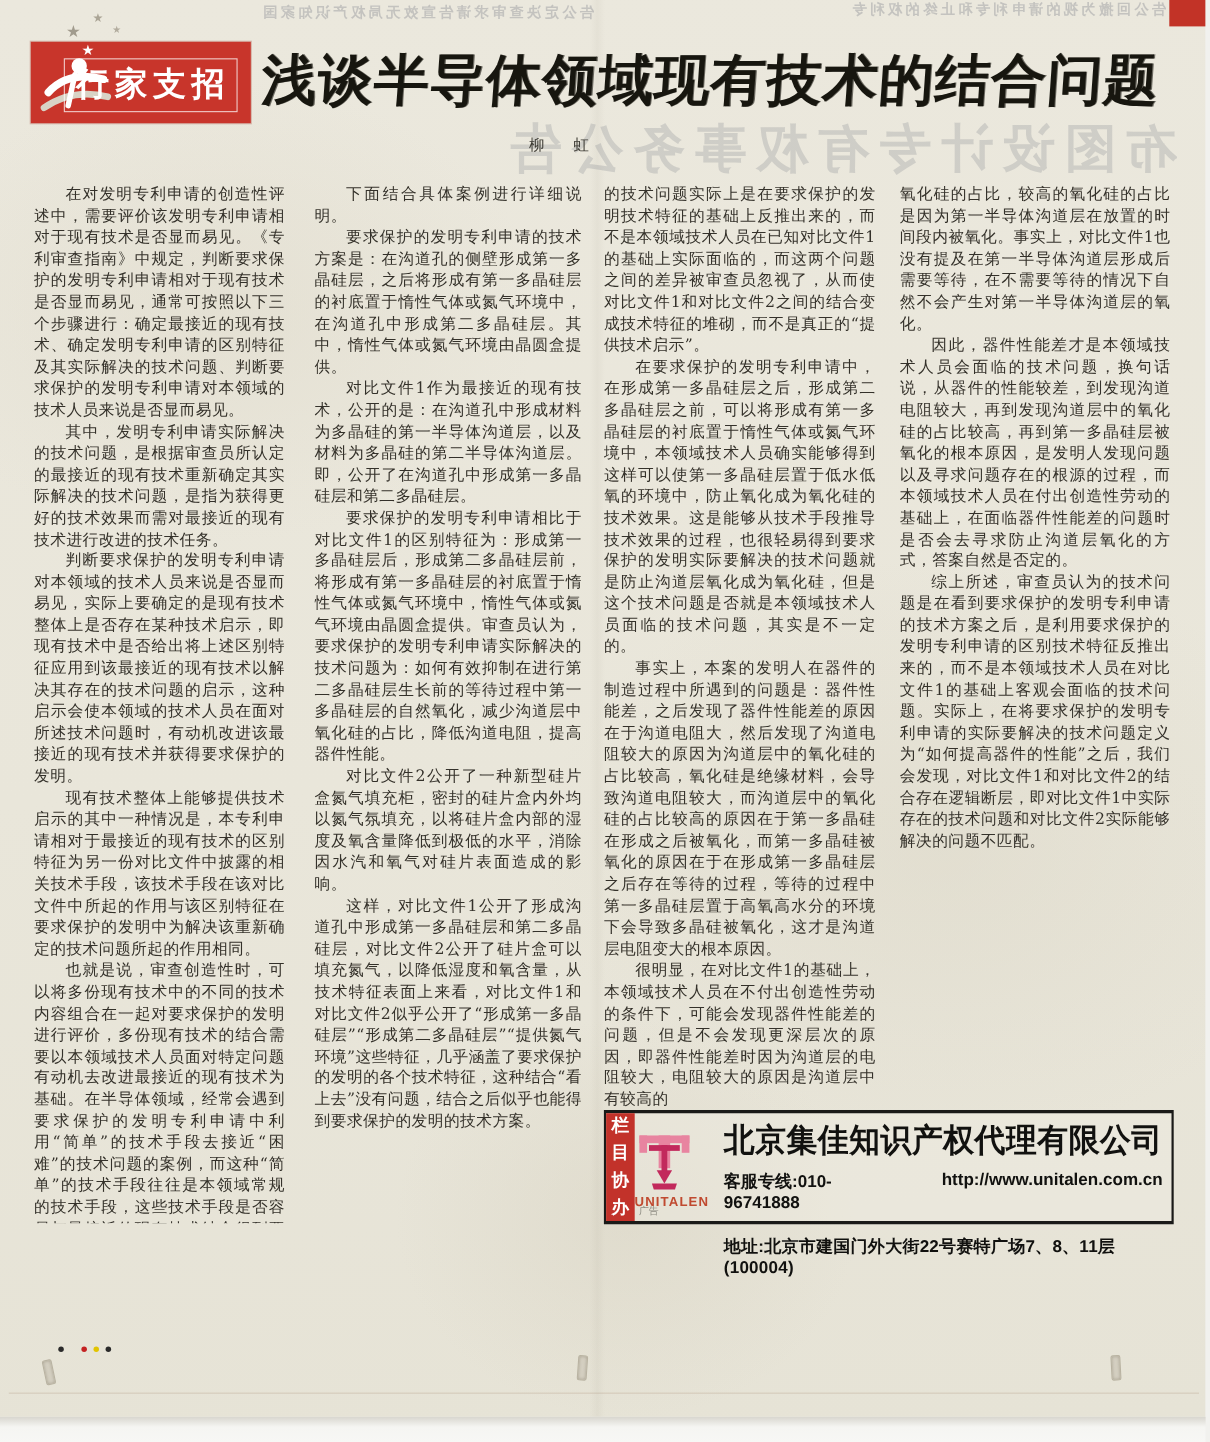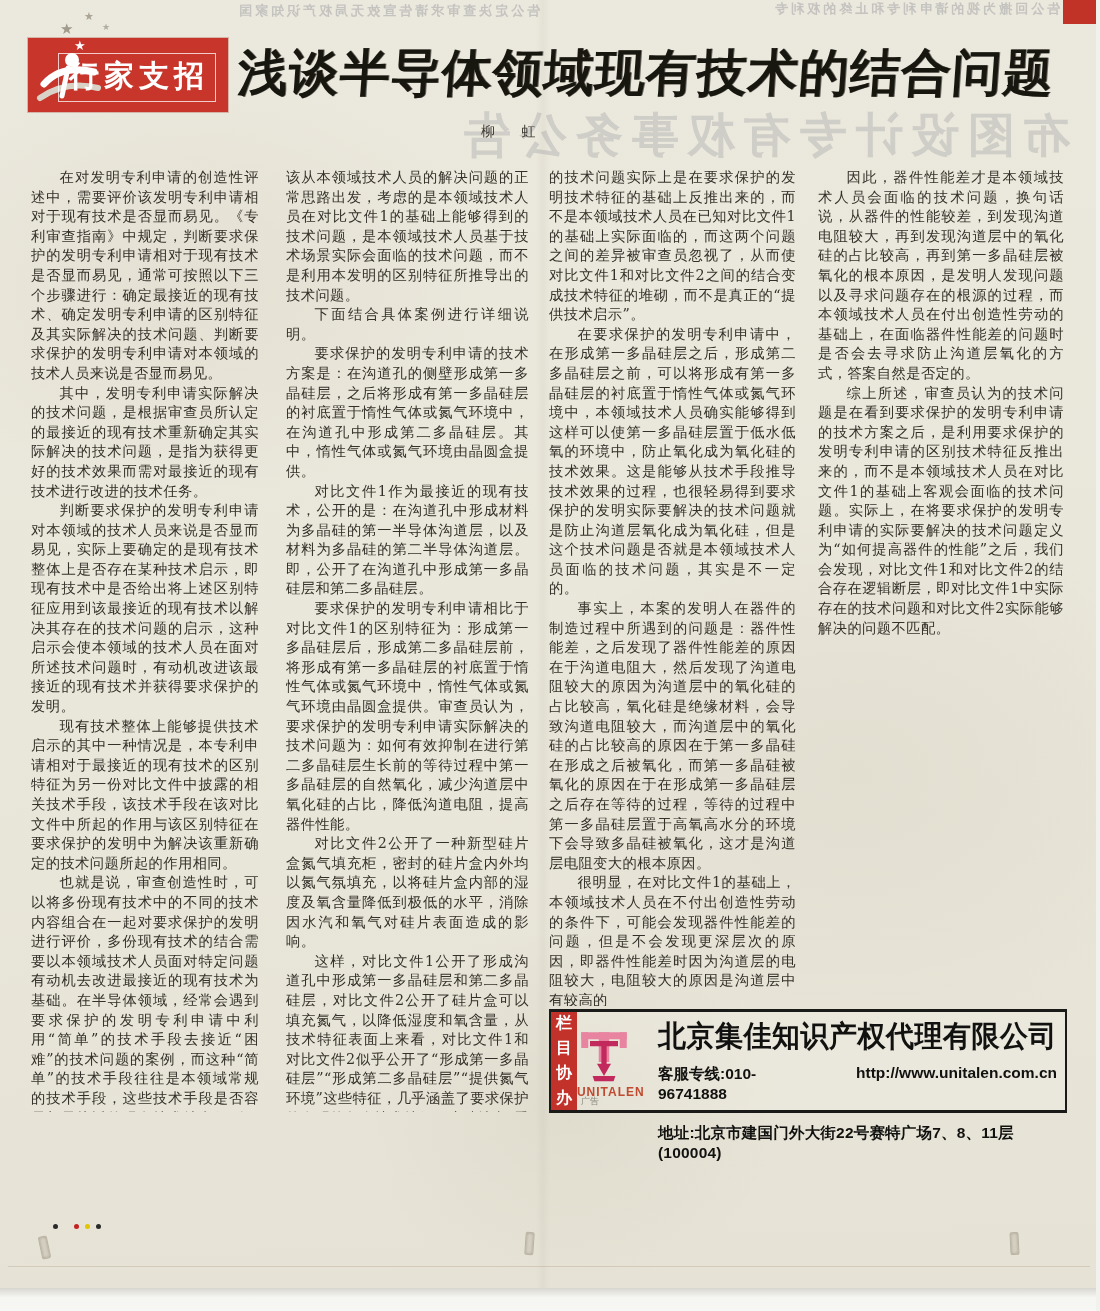--- a/index.html
+++ b/index.html
@@ -109,36 +109,36 @@
 
   <div class="col" id="col1">
     <p>在对发明专利申请的创造性评述中，需要评价该发明专利申请相对于现有技术是否显而易见。《专利审查指南》中规定，判断要求保护的发明专利申请相对于现有技术是否显而易见，通常可按照以下三个步骤进行：确定最接近的现有技术、确定发明专利申请的区别特征及其实际解决的技术问题、判断要求保护的发明专利申请对本领域的技术人员来说是否显而易见。</p>
     <p>其中，发明专利申请实际解决的技术问题，是根据审查员所认定的最接近的现有技术重新确定其实际解决的技术问题，是指为获得更好的技术效果而需对最接近的现有技术进行改进的技术任务。</p>
     <p>判断要求保护的发明专利申请对本领域的技术人员来说是否显而易见，实际上要确定的是现有技术整体上是否存在某种技术启示，即现有技术中是否给出将上述区别特征应用到该最接近的现有技术以解决其存在的技术问题的启示，这种启示会使本领域的技术人员在面对所述技术问题时，有动机改进该最接近的现有技术并获得要求保护的发明。</p>
     <p>现有技术整体上能够提供技术启示的其中一种情况是，本专利申请相对于最接近的现有技术的区别特征为另一份对比文件中披露的相关技术手段，该技术手段在该对比文件中所起的作用与该区别特征在要求保护的发明中为解决该重新确定的技术问题所起的作用相同。</p>
     <p>也就是说，审查创造性时，可以将多份现有技术中的不同的技术内容组合在一起对要求保护的发明进行评价，多份现有技术的结合需要以本领域技术人员面对特定问题有动机去改进最接近的现有技术为基础。在半导体领域，经常会遇到要求保护的发明专利申请中利用“简单”的技术手段去接近“困难”的技术问题的案例，而这种“简单”的技术手段往往是本领域常规的技术手段，这些技术手段是否容易与最接近的现有技术结合得到要求保护的发明的技术方案，是值得探讨的。</p>
 
   </div>
   <div class="col" id="col2">
-    <p class="cont">该从本领域技术人员的解决问题的正常思路出发，考虑的是本领域技术人员在对比文件1的基础上能够得到的技术问题，是本领域技术人员基于技术场景实际会面临的技术问题，而不是利用本发明的区别特征所推导出的技术问题。</p>
     <p>下面结合具体案例进行详细说明。</p>
     <p>要求保护的发明专利申请的技术方案是：在沟道孔的侧壁形成第一多晶硅层，之后将形成有第一多晶硅层的衬底置于惰性气体或氮气环境中，在沟道孔中形成第二多晶硅层。其中，惰性气体或氮气环境由晶圆盒提供。</p>
     <p>对比文件1作为最接近的现有技术，公开的是：在沟道孔中形成材料为多晶硅的第一半导体沟道层，以及材料为多晶硅的第二半导体沟道层。即，公开了在沟道孔中形成第一多晶硅层和第二多晶硅层。</p>
     <p>要求保护的发明专利申请相比于对比文件1的区别特征为：形成第一多晶硅层后，形成第二多晶硅层前，将形成有第一多晶硅层的衬底置于惰性气体或氮气环境中，惰性气体或氮气环境由晶圆盒提供。审查员认为，要求保护的发明专利申请实际解决的技术问题为：如何有效抑制在进行第二多晶硅层生长前的等待过程中第一多晶硅层的自然氧化，减少沟道层中氧化硅的占比，降低沟道电阻，提高器件性能。</p>
     <p>对比文件2公开了一种新型硅片盒氮气填充柜，密封的硅片盒内外均以氮气氛填充，以将硅片盒内部的湿度及氧含量降低到极低的水平，消除因水汽和氧气对硅片表面造成的影响。</p>
     <p>这样，对比文件1公开了形成沟道孔中形成第一多晶硅层和第二多晶硅层，对比文件2公开了硅片盒可以填充氮气，以降低湿度和氧含量，从技术特征表面上来看，对比文件1和对比文件2似乎公开了“形成第一多晶硅层”“形成第二多晶硅层”“提供氮气环境”这些特征，几乎涵盖了要求保护的发明的各个技术特征，这种结合“看上去”没有问题，结合之后似乎也能得到要求保护的发明的技术方案。</p>
 
   </div>
   <div class="col" id="col3">
     <p class="cont">的技术问题实际上是在要求保护的发明技术特征的基础上反推出来的，而不是本领域技术人员在已知对比文件1的基础上实际面临的，而这两个问题之间的差异被审查员忽视了，从而使对比文件1和对比文件2之间的结合变成技术特征的堆砌，而不是真正的“提供技术启示”。</p>
     <p>在要求保护的发明专利申请中，在形成第一多晶硅层之后，形成第二多晶硅层之前，可以将形成有第一多晶硅层的衬底置于惰性气体或氮气环境中，本领域技术人员确实能够得到这样可以使第一多晶硅层置于低水低氧的环境中，防止氧化成为氧化硅的技术效果。这是能够从技术手段推导技术效果的过程，也很轻易得到要求保护的发明实际要解决的技术问题就是防止沟道层氧化成为氧化硅，但是这个技术问题是否就是本领域技术人员面临的技术问题，其实是不一定的。</p>
     <p>事实上，本案的发明人在器件的制造过程中所遇到的问题是：器件性能差，之后发现了器件性能差的原因在于沟道电阻大，然后发现了沟道电阻较大的原因为沟道层中的氧化硅的占比较高，氧化硅是绝缘材料，会导致沟道电阻较大，而沟道层中的氧化硅的占比较高的原因在于第一多晶硅在形成之后被氧化，而第一多晶硅被氧化的原因在于在形成第一多晶硅层之后存在等待的过程，等待的过程中第一多晶硅层置于高氧高水分的环境下会导致多晶硅被氧化，这才是沟道层电阻变大的根本原因。</p>
     <p>很明显，在对比文件1的基础上，本领域技术人员在不付出创造性劳动的条件下，可能会发现器件性能差的问题，但是不会发现更深层次的原因，即器件性能差时因为沟道层的电阻较大，电阻较大的原因是沟道层中有较高的</p>
   </div>
   <div class="col" id="col4">
+    <p class="cont">氧化硅的占比，较高的氧化硅的占比是因为第一半导体沟道层在放置的时间段内被氧化。事实上，对比文件1也没有提及在第一半导体沟道层形成后需要等待，在不需要等待的情况下自然不会产生对第一半导体沟道层的氧化。</p>
     <p>因此，器件性能差才是本领域技术人员会面临的技术问题，换句话说，从器件的性能较差，到发现沟道电阻较大，再到发现沟道层中的氧化硅的占比较高，再到第一多晶硅层被氧化的根本原因，是发明人发现问题以及寻求问题存在的根源的过程，而本领域技术人员在付出创造性劳动的基础上，在面临器件性能差的问题时是否会去寻求防止沟道层氧化的方式，答案自然是否定的。</p>
     <p>综上所述，审查员认为的技术问题是在看到要求保护的发明专利申请的技术方案之后，是利用要求保护的发明专利申请的区别技术特征反推出来的，而不是本领域技术人员在对比文件1的基础上客观会面临的技术问题。实际上，在将要求保护的发明专利申请的实际要解决的技术问题定义为“如何提高器件的性能”之后，我们会发现，对比文件1和对比文件2的结合存在逻辑断层，即对比文件1中实际存在的技术问题和对比文件2实际能够解决的问题不匹配。</p>
   </div>
 
   <div class="ad">
     <div class="ad-strip">
       <span>栏</span>
       <span>目</span>
       <span>协</span>
       <span>办</span>

